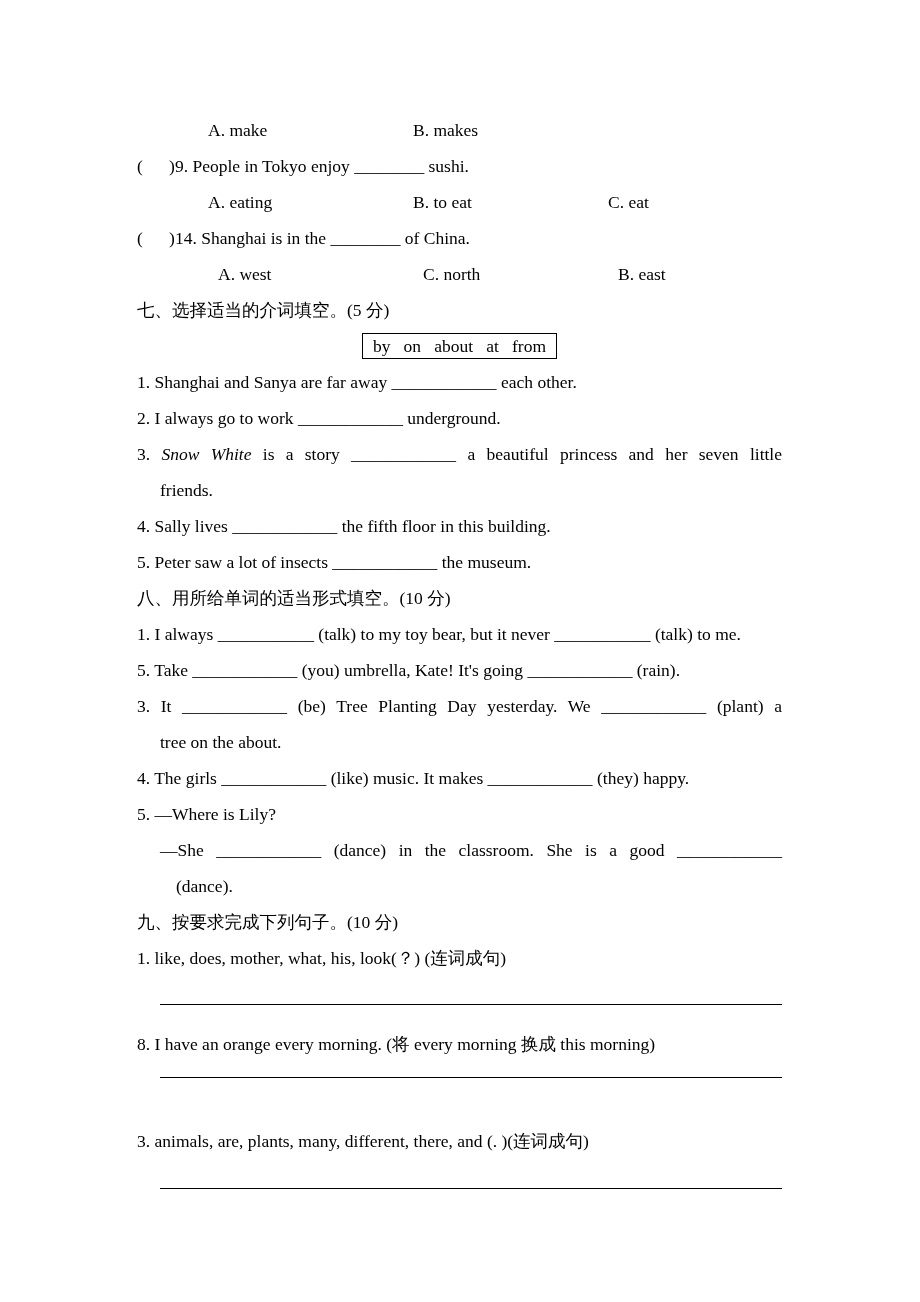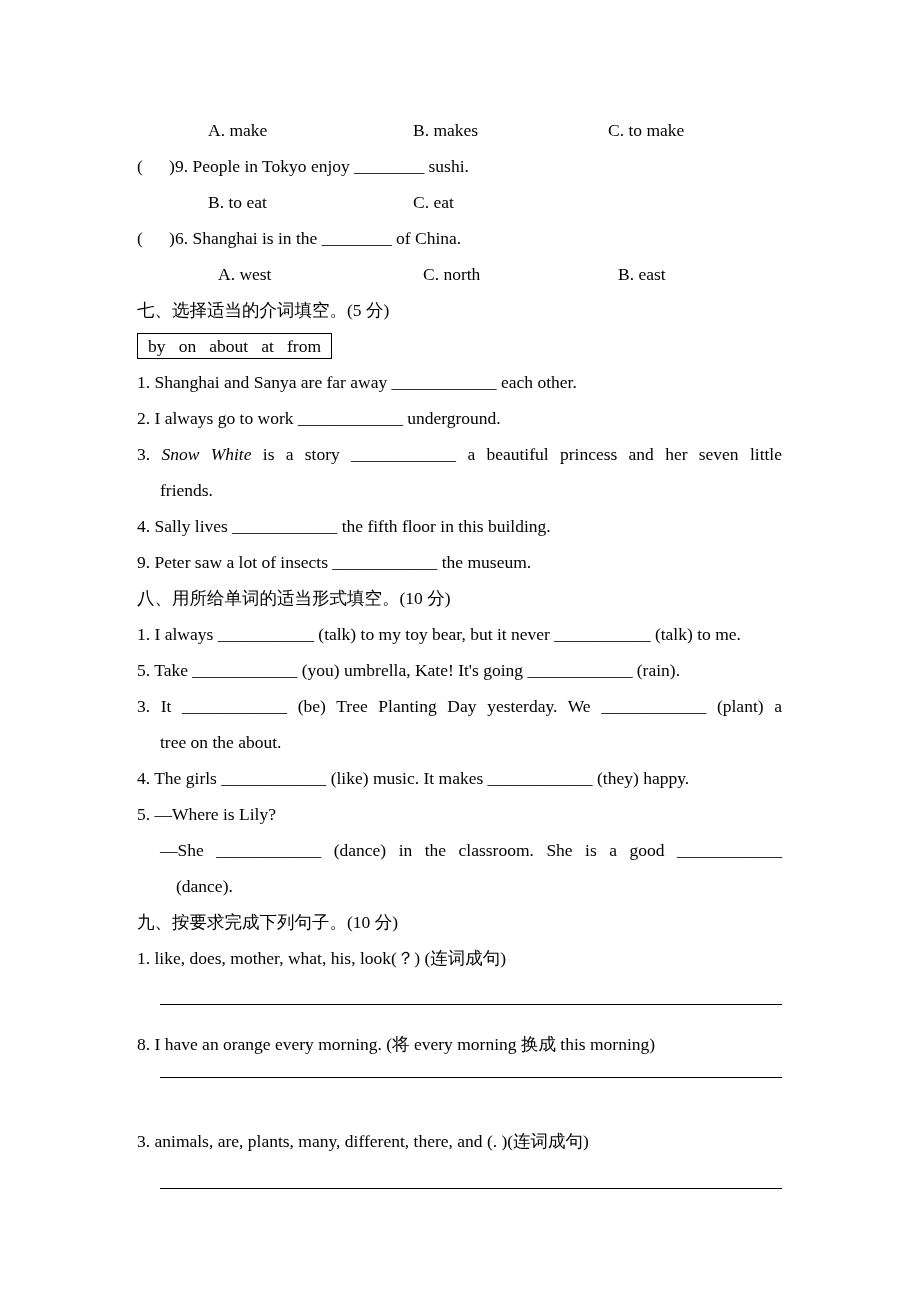--- a/index.html
+++ b/index.html
@@ -21,21 +21,21 @@
     padding-left: 71px;
     white-space: pre;
   }
   .just {
     text-align: justify;
     text-align-last: justify;
     white-space: normal;
   }
   .cont { padding-left: 23px; }
   .cont2 { padding-left: 39px; }
-  .wordbank-wrap { text-align: left; }
+  .wordbank-wrap { text-align: center; }
   .wordbank {
     display: inline-block;
     border: 1px solid #000;
     padding: 0 10px;
     line-height: 24px;
     margin-top: 5px;
     white-space: pre;
   }
   .italic { font-style: italic; }
   .ul { text-underline-offset: 3px; }
@@ -46,52 +46,52 @@
   }
   .answer-line.l2 { margin-top: 15px; margin-bottom: 45px; }
   .answer-line.l3 { margin-top: 29px; margin-bottom: 0; }
 </style>
 </head>
 <body>
 
 <div class="opt-row">
   <span>A. make</span>
   <span>B. makes</span>
-  <span>C. to make</span>
 </div>
 
 <div class="line">(      )9. People in Tokyo enjoy ________ sushi.</div>
 
 <div class="opt-row">
+  <span>A. eating</span>
   <span>B. to eat</span>
   <span>C. eat</span>
 </div>
 
-<div class="line">(      )6. Shanghai is in the ________ of China.</div>
+<div class="line">(      )14. Shanghai is in the ________ of China.</div>
 
 <div class="opt-row" style="padding-left:81px">
   <span>A. west</span>
   <span>C. north</span>
   <span>B. east</span>
 </div>
 
 <div class="line">七、选择适当的介词填空。(5 分)</div>
 
 <div class="wordbank-wrap">
   <span class="wordbank">by   on   about   at   from</span>
 </div>
 
 <div class="line">1. Shanghai and Sanya are far away ____________ each other.</div>
 <div class="line">2. I always go to work ____________ underground.</div>
 
 <div class="line just"><span>3. </span><span class="italic">Snow White</span><span> is a story ____________ a beautiful princess and her seven little</span></div>
 <div class="line cont">friends.</div>
 
 <div class="line">4. Sally lives ____________ the fifth floor in this building.</div>
-<div class="line">9. Peter saw a lot of insects ____________ the museum.</div>
+<div class="line">5. Peter saw a lot of insects ____________ the museum.</div>
 
 <div class="line">八、用所给单词的适当形式填空。(10 分)</div>
 
 <div class="line">1. I always ___________ (talk) to my toy bear, but it never ___________ (talk) to me.</div>
 <div class="line">5. Take ____________ (you) umbrella, Kate! It's going ____________ (rain).</div>
 
 <div class="line just">3. It ____________ (be) Tree Planting Day yesterday. We ____________ (plant) a</div>
 <div class="line cont">tree on the about.</div>
 
 <div class="line">4. The girls ____________ (like) music. It makes ____________ (they) happy.</div>

